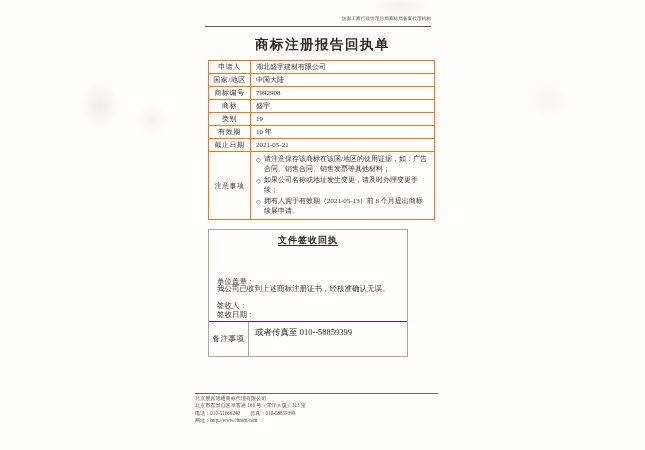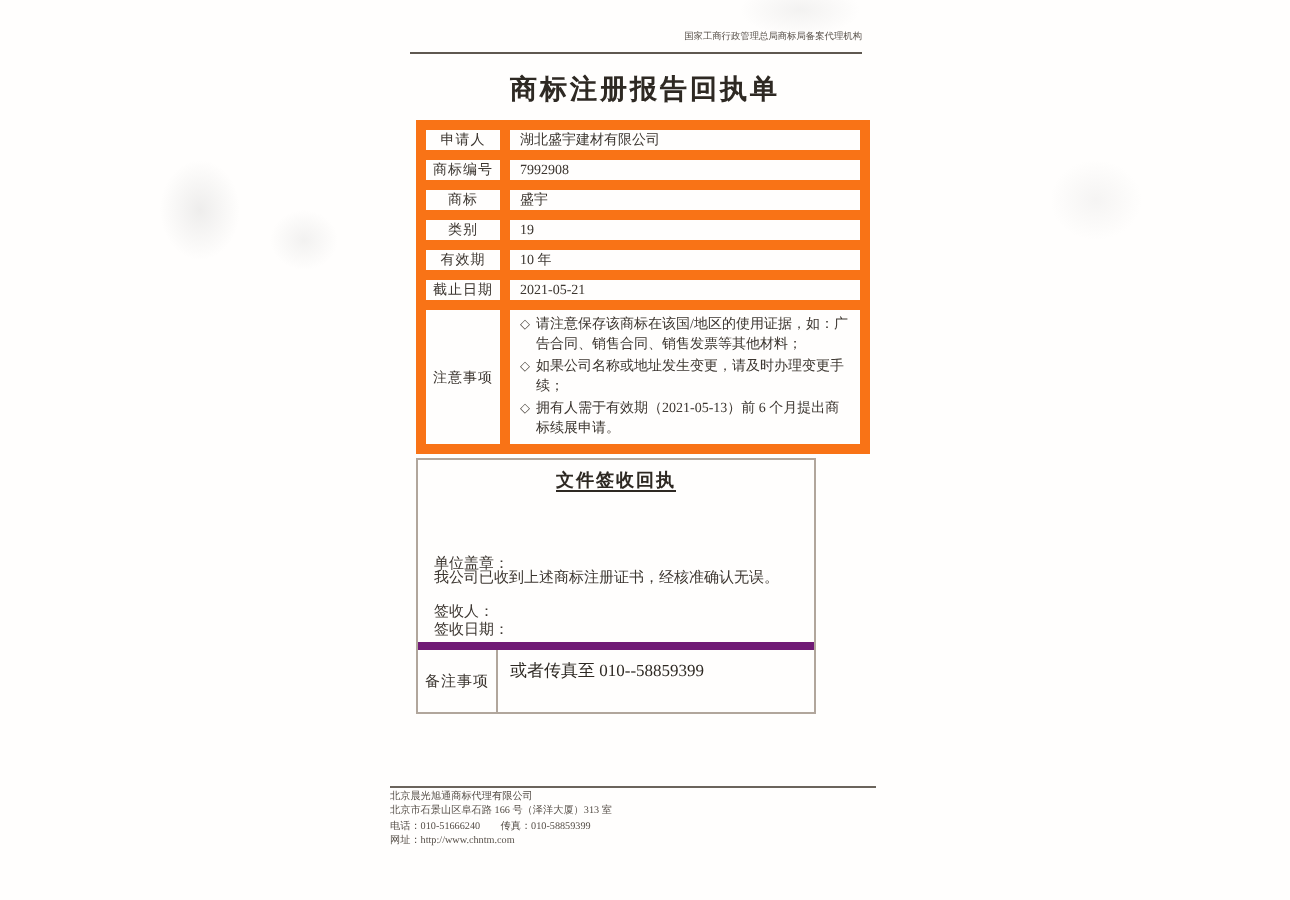--- a/index.html
+++ b/index.html
@@ -34,21 +34,21 @@
     position: absolute; left: 0; top: 36px; width: 645px;
     text-align: center; font-size: 13.5px; font-weight: bold;
     letter-spacing: 1.5px; color: #2e2923;
   }
 
   table.info {
     position: absolute; left: 208px; top: 60px; width: 227px;
     border-collapse: collapse; table-layout: fixed;
   }
   table.info td {
-    border: 5px solid #f97316;
+    border: 1px solid #f97316;
     font-size: 7px; color: #3b352f;
     vertical-align: middle;
   }
   table.info td.lbl {
     width: 42px; text-align: center; letter-spacing: 0.5px;
   }
   table.info td.val { padding-left: 5px; }
   table.info tr.simple td { height: 13px; }
 
   .notes-cell { padding: 2px 3px 2px 0; }
@@ -69,21 +69,21 @@
     letter-spacing: 1px; color: #2e2923;
   }
   .receipt-line { position: absolute; left: 8px; font-size: 7.5px; color: #3b352f; white-space: nowrap; }
   .rl-confirm { top: 19px; margin-top: 35px; }
   .rl-seal    { top: 47px; }
   .rl-signer  { top: 71px; }
   .rl-date    { top: 80px; font-family: Liberation Mono, monospace; }
 
   .remark-row {
     position: absolute; left: 0; bottom: 0; width: 100%; height: 35px;
-    border-top: 4px solid #701a75;
+    border-top: 1px solid #701a75;
     display: flex; align-items: stretch;
   }
   .remark-label {
     flex: 0 0 40px; border-right: 1px solid #b1a69c;
     display: flex; align-items: center; justify-content: center;
     font-size: 7.5px; letter-spacing: 0.5px;
   }
   .remark-content {
     flex: 1 1 auto; padding: 3px 0 0 6px;
     font-size: 8.5px; line-height: 15px; color: #2e2923; white-space: nowrap;
@@ -109,20 +109,24 @@
 
   <div class="agency-note">国家工商行政管理总局商标局备案代理机构</div>
   <div class="header-rule"></div>
   <div class="page-title">商标注册报告回执单</div>
 
   <table class="info">
     <tbody>
         <tr class="simple">
       <td class="lbl">申请人</td>
       <td class="val">湖北盛宇建材有限公司</td>
+    </tr>
+    <tr class="simple">
+      <td class="lbl">国家/地区</td>
+      <td class="val">中国大陆</td>
     </tr>
     <tr class="simple">
       <td class="lbl">商标编号</td>
       <td class="val">7992908</td>
     </tr>
     <tr class="simple">
       <td class="lbl">商标</td>
       <td class="val">盛宇</td>
     </tr>
     <tr class="simple">

